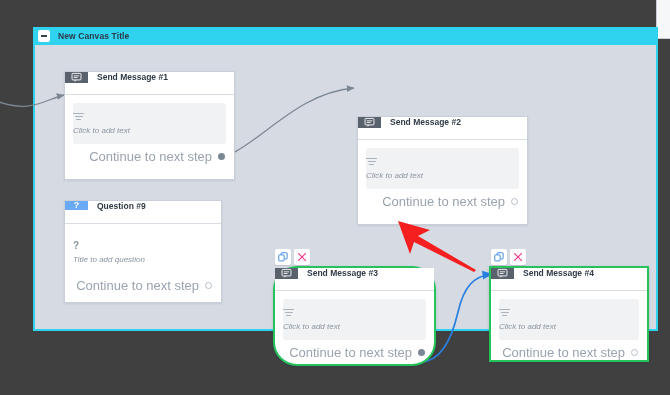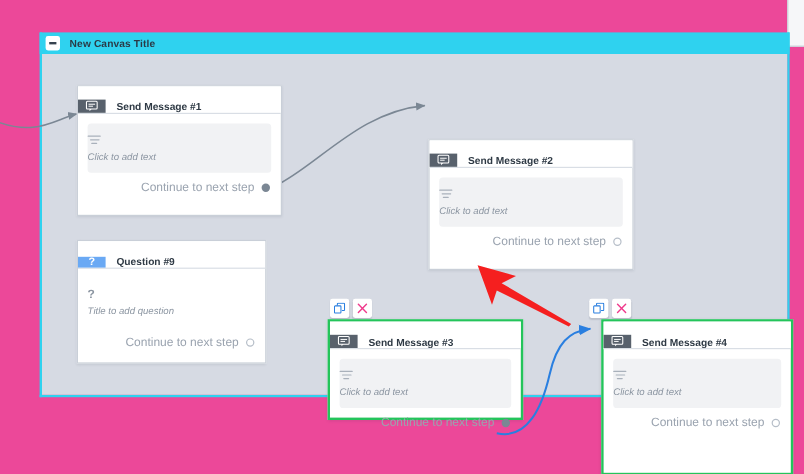--- a/index.html
+++ b/index.html
@@ -10,21 +10,21 @@
   body {
     width: 670px;
     height: 395px;
     font-family: "Liberation Sans", sans-serif;
     overflow: hidden;
   }
   #stage {
     position: relative;
     width: 670px;
     height: 395px;
-    background: #ec4899;
+    background: #404040;
     overflow: hidden;
   }
 
   
   #side-panel {
     position: absolute;
     left: 656px;
     top: -2px;
     width: 16px;
     height: 40px;
@@ -109,21 +109,21 @@
   .node.plain {
     border: 1px solid #c9cfd8;
     box-shadow: 0 1px 2px rgba(40,50,70,.10);
   }
   .node.selected {
     border: 2px solid #24c45b;
     box-shadow: 0 1px 3px rgba(40,50,70,.18);
   }
   .node-head {
     display: flex;
-    align-items: flex-end;
+    align-items: flex-start;
     height: 22px;
     border-bottom: 1px solid #d9dee5;
     background: #ffffff;
   }
   .node-badge {
     width: 23px;
     flex: 0 0 23px;
     display: flex;
     align-items: center;
     justify-content: center;
@@ -175,21 +175,21 @@
   }
   .node-foot {
     height: 24px;
     display: flex;
     align-items: center;
     justify-content: flex-end;
     padding-right: 9px;
     gap: 6px;
   }
   .foot-label {
-    font-size: 10px;
+    font-size: 13px;
     color: #9aa3af;
     white-space: nowrap;
   }
   .port {
     width: 7px;
     height: 7px;
     border-radius: 50%;
     box-sizing: border-box;
   }
   .port.filled { background: #7b8794; }
@@ -345,21 +345,21 @@
         <rect x="1.2" y="4.6" width="8.6" height="9.6" rx="1" fill="none" stroke="#2a7fe0" stroke-width="1.4"></rect>
         <path d="M5 4.2 L5 2 A1 1 0 0 1 6 1.2 L13.6 1.2 A1 1 0 0 1 14.6 2.2 L14.6 10 A1 1 0 0 1 13.8 10.9 L11 10.9" fill="none" stroke="#2a7fe0" stroke-width="1.4"></path>
       </svg>
     </div>
     <div class="tool-btn">
       <svg width="10" height="10" viewBox="0 0 16 16" aria-hidden="true">
         <path d="M2.6 2.6 L13.4 13.4 M13.4 2.6 L2.6 13.4" stroke="#ef3a8c" stroke-width="1.9" stroke-linecap="round"></path>
       </svg>
     </div>
   </div>
-  <div class="node selected" style="left:273px; top:266px; width:163px; height:84px;">
+  <div class="node selected" style="left:273px; top:266px; width:163px; height:100px;border-radius:24px;">
     <div class="node-head">
       <div class="node-badge badge-msg">
         <svg width="11" height="11" viewBox="0 0 16 16" aria-hidden="true">
           <rect x="1.5" y="2" width="13" height="9.5" rx="1.2" fill="none" stroke="#ffffff" stroke-width="1.3"></rect>
           <path d="M5.2 11.5 L5.2 14 L7.8 11.5 z" fill="#ffffff"></path>
           <rect x="4" y="5" width="8" height="1.2" fill="#ffffff"></rect>
           <rect x="4" y="7.4" width="5.5" height="1.2" fill="#ffffff"></rect>
         </svg>
       </div>
       <div class="node-title">Send Message #3</div>
@@ -386,21 +386,21 @@
         <rect x="1.2" y="4.6" width="8.6" height="9.6" rx="1" fill="none" stroke="#2a7fe0" stroke-width="1.4"></rect>
         <path d="M5 4.2 L5 2 A1 1 0 0 1 6 1.2 L13.6 1.2 A1 1 0 0 1 14.6 2.2 L14.6 10 A1 1 0 0 1 13.8 10.9 L11 10.9" fill="none" stroke="#2a7fe0" stroke-width="1.4"></path>
       </svg>
     </div>
     <div class="tool-btn">
       <svg width="10" height="10" viewBox="0 0 16 16" aria-hidden="true">
         <path d="M2.6 2.6 L13.4 13.4 M13.4 2.6 L2.6 13.4" stroke="#ef3a8c" stroke-width="1.9" stroke-linecap="round"></path>
       </svg>
     </div>
   </div>
-  <div class="node selected" style="left:501px; top:266px; width:160px; height:130px;">
+  <div class="node selected" style="left:489px; top:266px; width:160px; height:96px;">
     <div class="node-head">
       <div class="node-badge badge-msg">
         <svg width="11" height="11" viewBox="0 0 16 16" aria-hidden="true">
           <rect x="1.5" y="2" width="13" height="9.5" rx="1.2" fill="none" stroke="#ffffff" stroke-width="1.3"></rect>
           <path d="M5.2 11.5 L5.2 14 L7.8 11.5 z" fill="#ffffff"></path>
           <rect x="4" y="5" width="8" height="1.2" fill="#ffffff"></rect>
           <rect x="4" y="7.4" width="5.5" height="1.2" fill="#ffffff"></rect>
         </svg>
       </div>
       <div class="node-title">Send Message #4</div>

